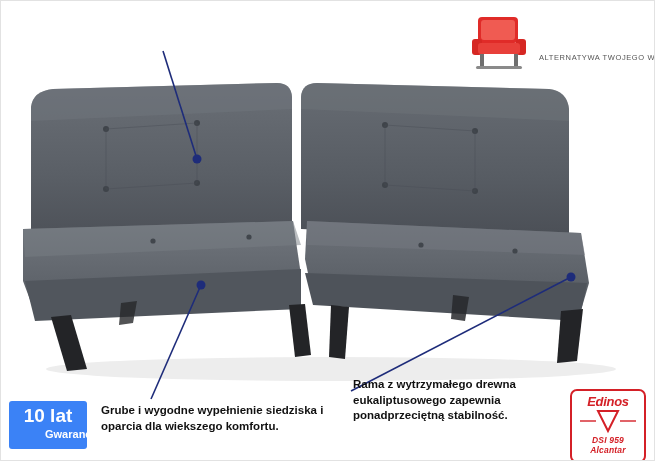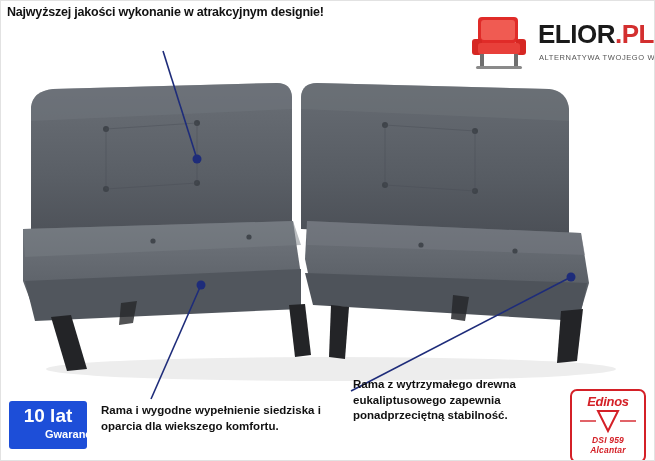--- a/index.html
+++ b/index.html
@@ -94,21 +94,21 @@
     height: 461px;
     pointer-events: none;
   }
   
   .guarantee {
     position: absolute;
     left: 8px;
     top: 400px;
     width: 78px;
     height: 48px;
-    background: #1d4ed8;
+    background: #3b82f6;
     border-radius: 3px;
     color: #ffffff;
     text-align: center;
   }
   .guarantee .years {
     font-size: 19px;
     font-weight: bold;
     line-height: 24px;
     padding-top: 3px;
   }
@@ -147,36 +147,32 @@
     font-weight: bold;
     letter-spacing: 0.2px;
     line-height: 10px;
   }
 </style>
 </head>
 <body>
 
 <div class="poster">
 
-  <div class="headline">Najwyższej jakości wykonanie w atrakcyjnym designie!</div>
 
   <div class="brand">
     <svg class="brand-chair" viewBox="0 0 62 58">
       <rect x="10" y="4" width="40" height="26" rx="4" fill="#e02b28"></rect>
       <rect x="13" y="7" width="34" height="20" rx="3" fill="#f05b52"></rect>
       <rect x="4" y="26" width="10" height="16" rx="3" fill="#d62723"></rect>
       <rect x="48" y="26" width="10" height="16" rx="3" fill="#d62723"></rect>
       <rect x="10" y="30" width="42" height="11" rx="3" fill="#e8403a"></rect>
       <rect x="12" y="41" width="4" height="13" fill="#6f6f6f"></rect>
       <rect x="46" y="41" width="4" height="13" fill="#6f6f6f"></rect>
       <rect x="8" y="53" width="46" height="3" rx="1.5" fill="#8a8a8a"></rect>
     </svg>
-    <div class="brand-text">
-      <span>ELIOR</span><span class="dot-pl">.PL</span>
-    </div>
     <div class="brand-sub">ALTERNATYWA TWOJEGO WNĘTRZA</div>
   </div>
 
   <div class="sofa-stage">
     <svg viewBox="0 0 655 320" width="655" height="320">
       <defs>
         <linearGradient id="fabL" x1="0" y1="0" x2="0" y2="1">
           <stop offset="0%" stop-color="#6a6f76"></stop>
           <stop offset="60%" stop-color="#5a5f66"></stop>
           <stop offset="100%" stop-color="#4d5158"></stop>
@@ -245,21 +241,21 @@
     <circle cx="196" cy="158" r="4.5" fill="#1e2c7a"></circle>
 
     <line x1="150" y1="398" x2="200" y2="284" stroke="#1e2c7a" stroke-width="1.6"></line>
     <circle cx="200" cy="284" r="4.5" fill="#1e2c7a"></circle>
 
     <line x1="350" y1="390" x2="570" y2="276" stroke="#1e2c7a" stroke-width="1.6"></line>
     <circle cx="570" cy="276" r="4.5" fill="#1e2c7a"></circle>
   </svg>
 
   <div class="callout c2">Rama z wytrzymałego drewna eukaliptusowego zapewnia ponadprzeciętną stabilność.</div>
-  <div class="callout c3">Rama i wygodne wypełnienie siedziska i oparcia dla wiekszego komfortu.</div>
+  <div class="callout c3">Grube i wygodne wypełnienie siedziska i oparcia dla wiekszego komfortu.</div>
 
   <div class="guarantee">
     <div class="years">10 lat</div>
     <div class="word">Gwarancji</div>
   </div>
 
   <div class="edinos">
     <div class="e-name">Edinos</div>
     <div class="e-mark">
       <svg viewBox="0 0 60 26" width="60" height="26">

